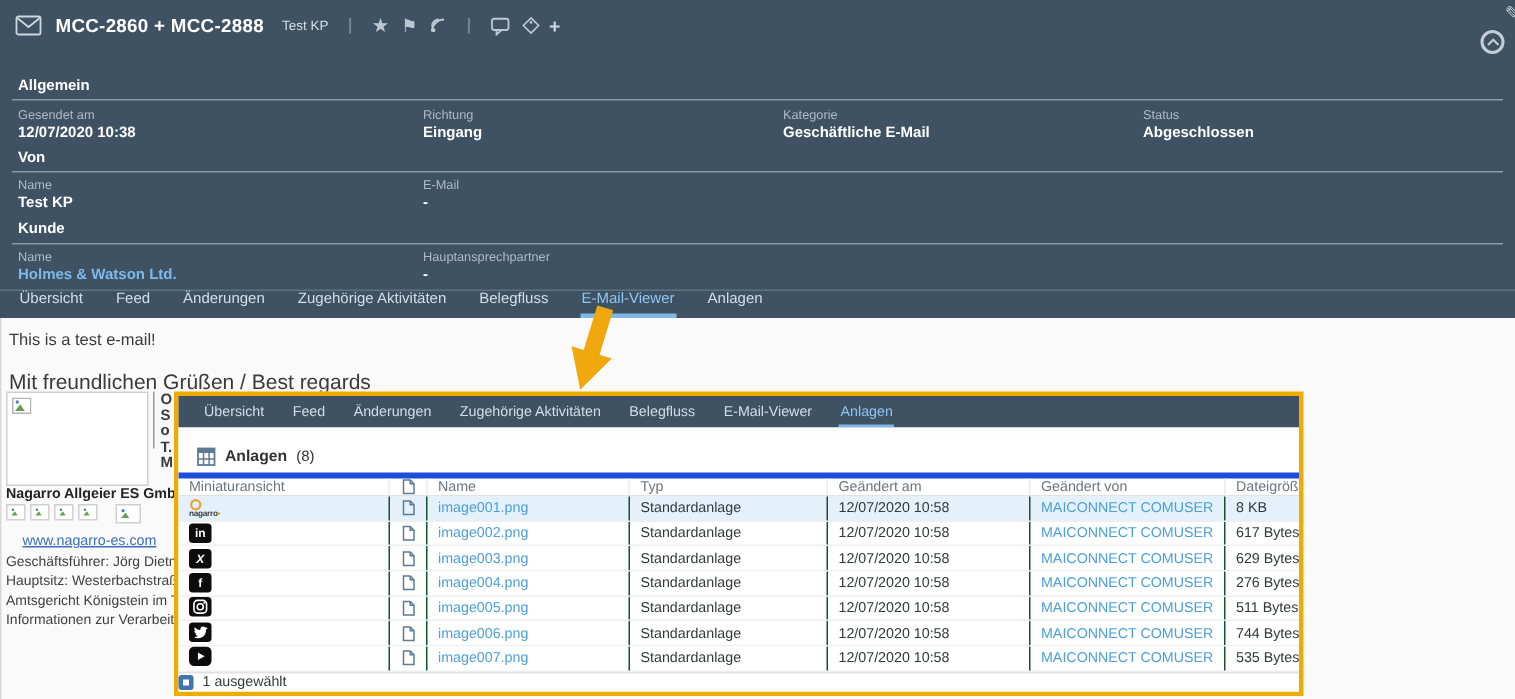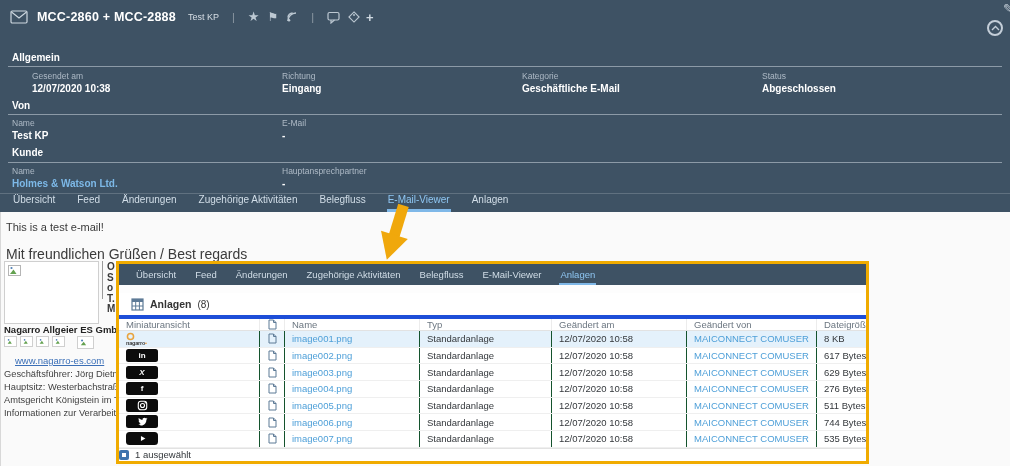--- a/index.html
+++ b/index.html
@@ -61,21 +61,21 @@
   .tc{font-size:9.5px;color:#34383c;display:flex;align-items:center;padding-left:7px;border-left:1px solid #14532d;overflow:hidden;white-space:nowrap;}
   .tc:first-child{border-left:none;}
   .tlink{color:#4d9fd8;cursor:pointer;}
   .c-doc{justify-content:center;padding-left:0;}
   .ovl-footer{flex:1;border-top:1px solid #e2e2e2;display:flex;align-items:center;gap:6px;background:#fff;}
   .ovl-footer .ftxt{font-size:9.5px;color:#34383c;}
   .cbx{width:10px;height:10px;border-radius:2px;background:#3f74ad;display:inline-flex;align-items:center;justify-content:center;}
   .cbx i{display:block;width:4px;height:4px;background:#fff;}
 
   
-  .bsq{width:32px;height:13px;background:#0c0c0c;border-radius:2.5px;color:#fff;display:inline-flex;align-items:center;justify-content:center;overflow:hidden;}
+  .bsq{width:15px;height:13px;background:#0c0c0c;border-radius:2.5px;color:#fff;display:inline-flex;align-items:center;justify-content:center;overflow:hidden;}
   .bsq .t{font-size:8px;font-weight:bold;line-height:13px;}
   .nag{display:inline-flex;flex-direction:column;align-items:flex-start;line-height:5px;}
   .nag .ntxt{font-size:5.5px;color:#3a3a3a;letter-spacing:-.2px;font-weight:bold;}
   .nag .ndot{color:#e8993c;}
 
   
   .pencil{position:absolute;right:-4px;top:1px;color:#c4ced8;font-size:13px;transform:rotate(0deg);}
   .circlebtn{position:absolute;right:7px;top:20px;width:16px;height:16px;border:2px solid #c4ced8;border-radius:50%;display:flex;align-items:center;justify-content:center;cursor:pointer;}
 
   svg{display:block;}
@@ -122,21 +122,21 @@
 
   <span class="pencil">✎</span>
   <div class="circlebtn">
     <svg width="9" height="6" viewBox="0 0 9 6">
         <path d="M1 5 L4.5 1.5 L8 5" fill="none" stroke="#c4ced8" stroke-width="1.4"></path>
       </svg>
   </div>
 
   <div class="sec-title" style="left:12px;top:52px;">Allgemein</div>
   <div class="hdr-line" style="top:66px;"></div>
-  <div class="fld" style="left:12px;top:71px;margin-left:20px;">
+  <div class="fld" style="left:12px;top:71px;">
     <div class="lb">Gesendet am</div>
     <div class="vl">12/07/2020 10:38</div>
   </div>
   <div class="fld" style="left:282px;top:71px;">
     <div class="lb">Richtung</div>
     <div class="vl">Eingang</div>
   </div>
   <div class="fld" style="left:522px;top:71px;">
     <div class="lb">Kategorie</div>
     <div class="vl">Geschäftliche E-Mail</div>

